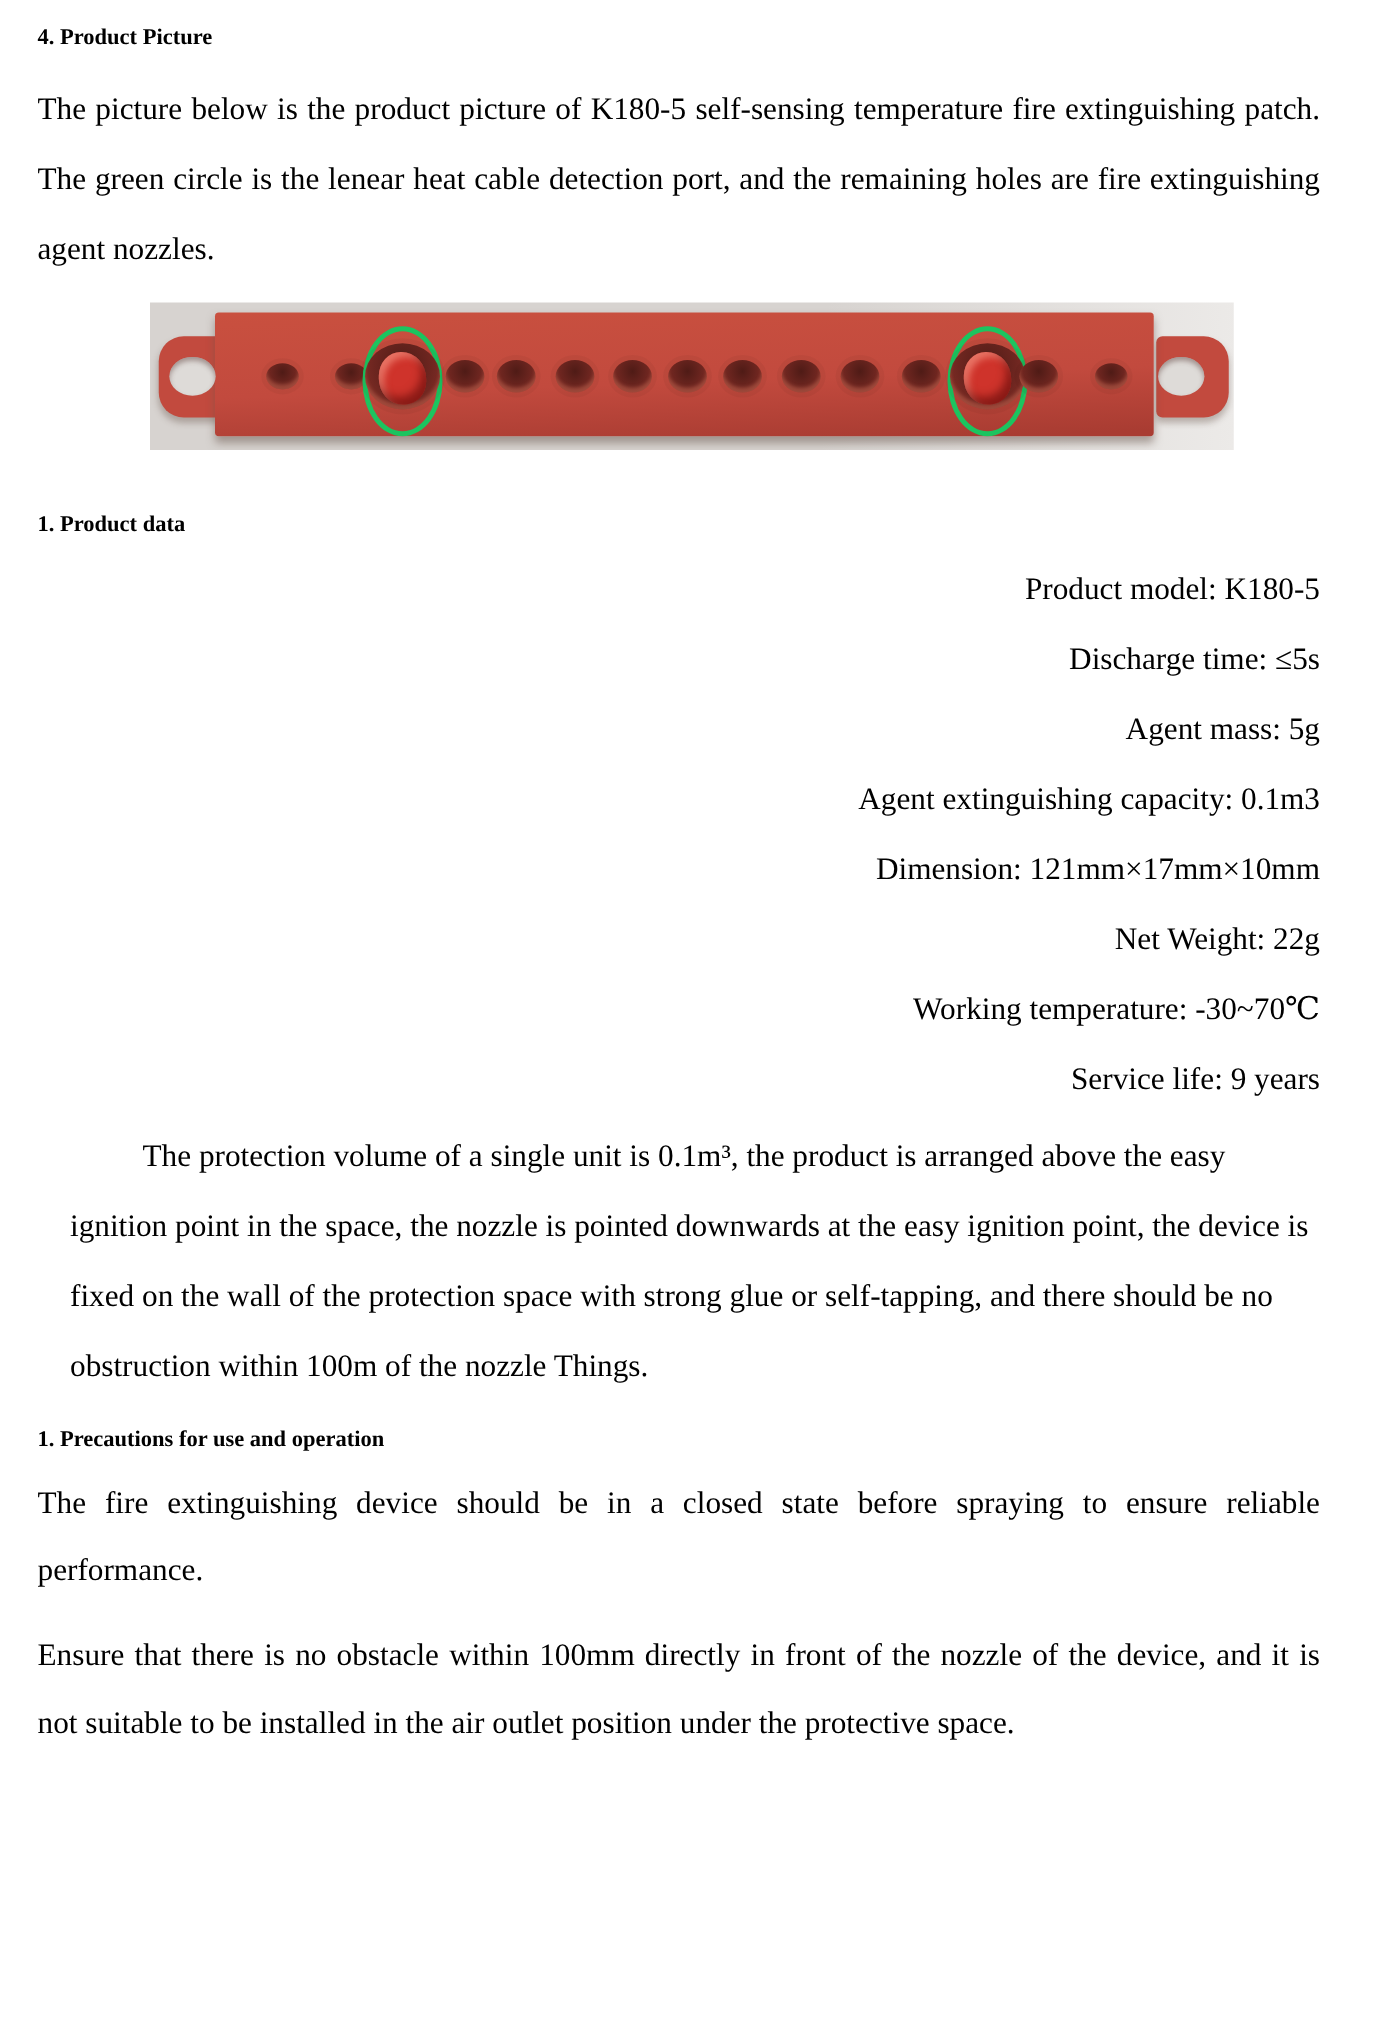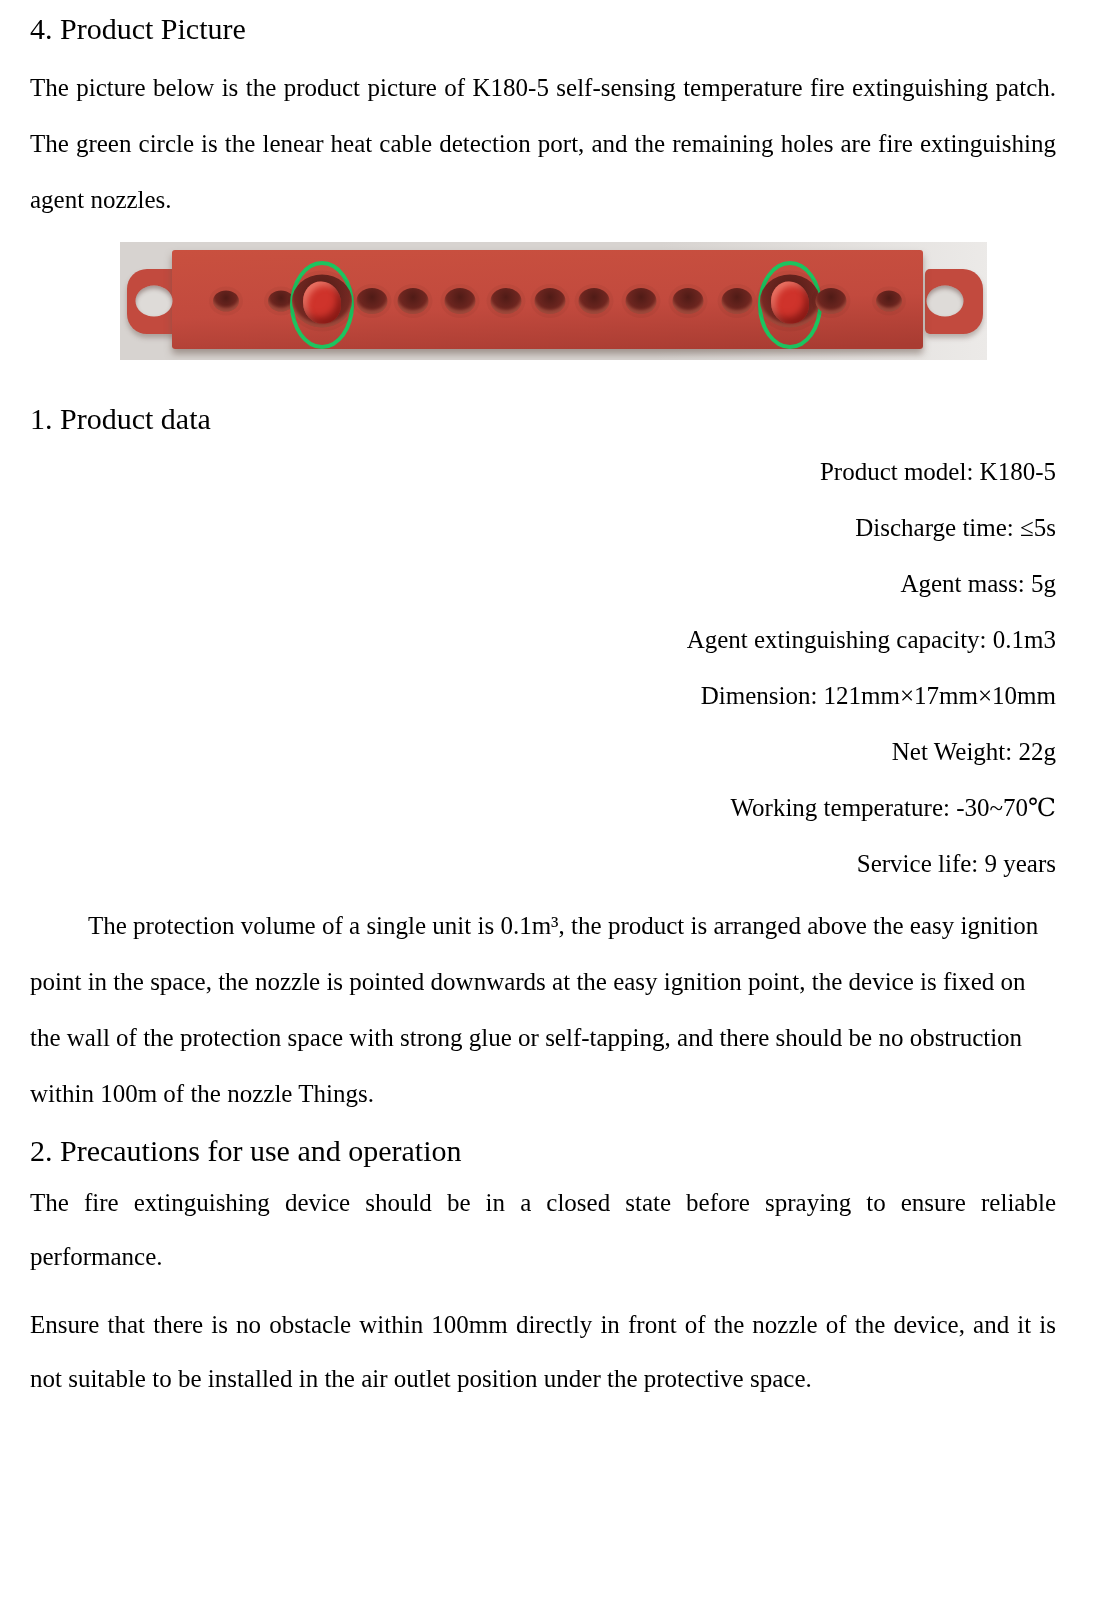--- a/index.html
+++ b/index.html
@@ -21,21 +21,21 @@
   html,body { background:#ffffff; }
   body {
     width:1120px; height:1617px;
     font-family:"Liberation Serif","DejaVu Serif",serif;
     color:var(--text);
     background:var(--page-bg);
     overflow:hidden;
   }
   .page { padding:12px 64px 0 30px; width:1120px; }
   .h {
-    font-size:30px; font-weight:400; line-height:34px;
+    font-size:18px; font-weight:700; line-height:34px;
     font-family:"Liberation Serif","DejaVu Serif",serif;
   }
   .para { font-size:25px; line-height:56px; }
   .justify { text-align:justify; text-justify:inter-word; }
   .para.s4 { margin-top:14px; }
   .photo-wrap { margin:14px 0 0 90px; }
   .photo {
     position:relative; width:867px; height:118px;
     background:linear-gradient(93deg, var(--photo-bg1) 0%, var(--photo-bg1) 62%, var(--photo-bg2) 100%);
     overflow:hidden;
@@ -79,21 +79,21 @@
     position:absolute; top:53%; width:64px; height:88px;
     transform:translate(-50%,-50%);
     border:4px solid var(--green);
     border-radius:50%;
     background:transparent;
   }
   .h.s5 { margin-top:42px; }
   .items { margin-top:8px; }
   .item { font-size:25px; line-height:56px; padding-left:58px;text-align:right; }
   .h.s6 { margin-top:12px; }
-  .para.s6 { margin-top:6px; text-indent:58px; }
+  .para.s6 { margin-top:6px; text-indent:58px;margin-left:26px; }
   .h.s7 { margin-top:12px; }
   .para.s7a { margin-top:8px;  line-height:54px; }
   .para.s7b { margin-top:14px; line-height:54px; }
 </style>
 </head>
 <body>
 
 <div class="page">
 
   <h2 class="h s4">4. Product Picture</h2>
@@ -142,19 +142,19 @@
     <div class="item">Agent extinguishing capacity: 0.1m3</div>
     <div class="item">Dimension: 121mm×17mm×10mm</div>
     <div class="item">Net Weight: 22g</div>
     <div class="item">Working temperature: -30~70℃</div>
     <div class="item">Service life: 9 years</div>
   </div>
 
 
   <p class="para s6">The protection volume of a single unit is 0.1m³, the product is arranged above the easy ignition point in the space, the nozzle is pointed downwards at the easy ignition point, the device is fixed on the wall of the protection space with strong glue or self-tapping, and there should be no obstruction within 100m of the nozzle Things.</p>
 
-  <h2 class="h s7">2. Precautions for use and operation</h2>
+  <h2 class="h s7">1. Precautions for use and operation</h2>
 
   <p class="para s7a justify">The fire extinguishing device should be in a closed state before spraying to ensure reliable performance.</p>
 
   <p class="para s7b justify">Ensure that there is no obstacle within 100mm directly in front of the nozzle of the device, and it is not suitable to be installed in the air outlet position under the protective space.</p>
 
 </div>
 
 </body></html>

